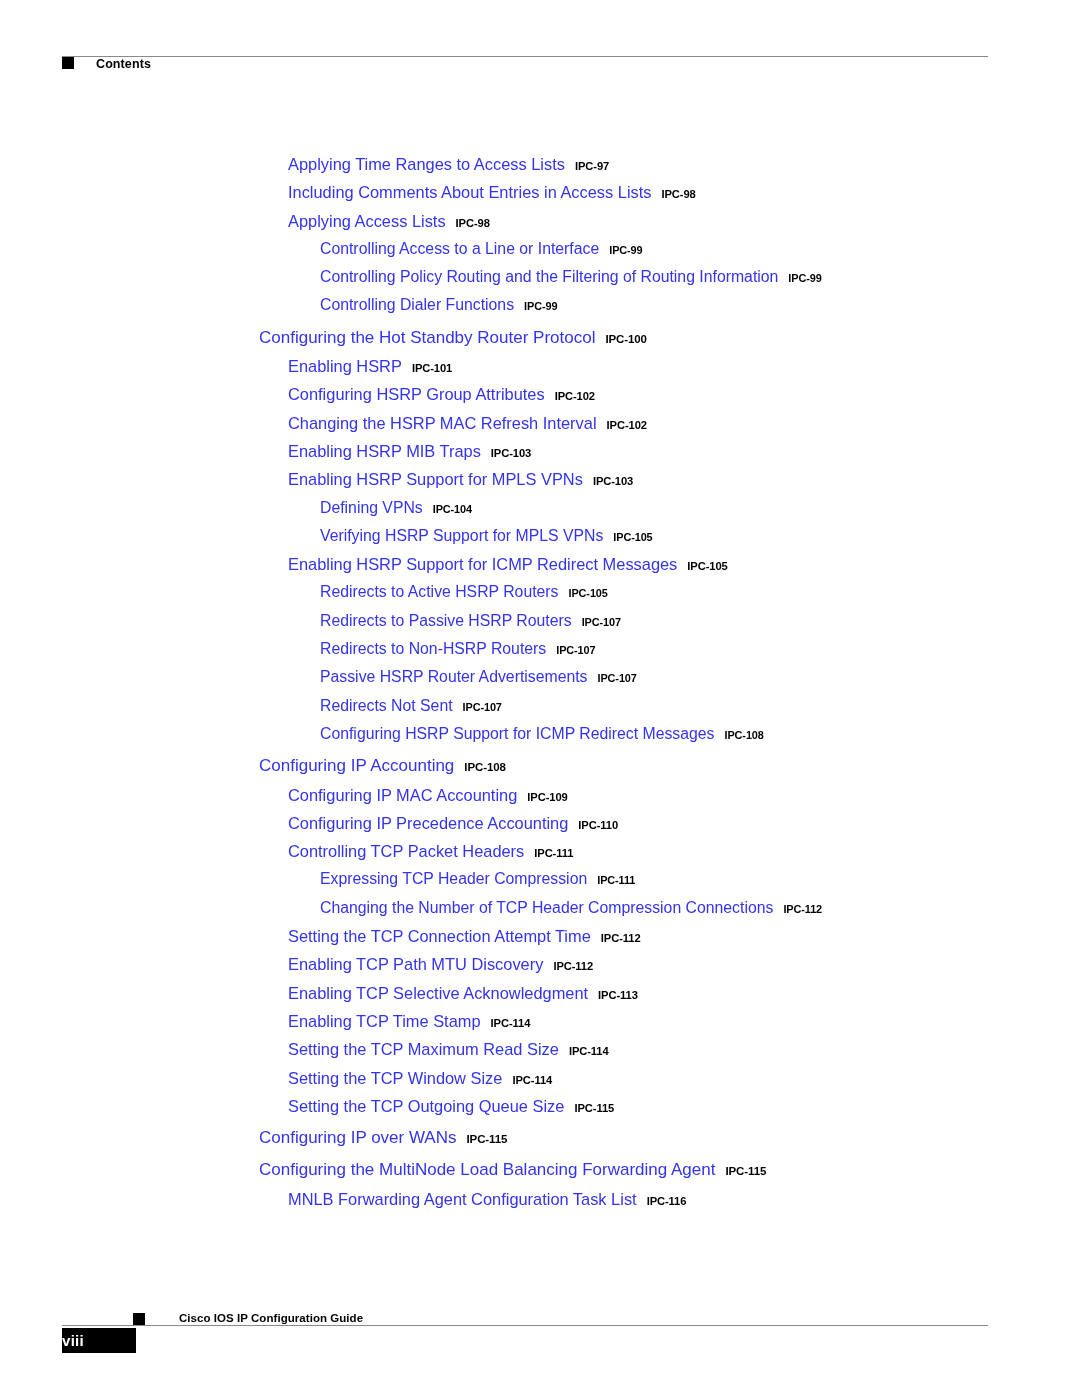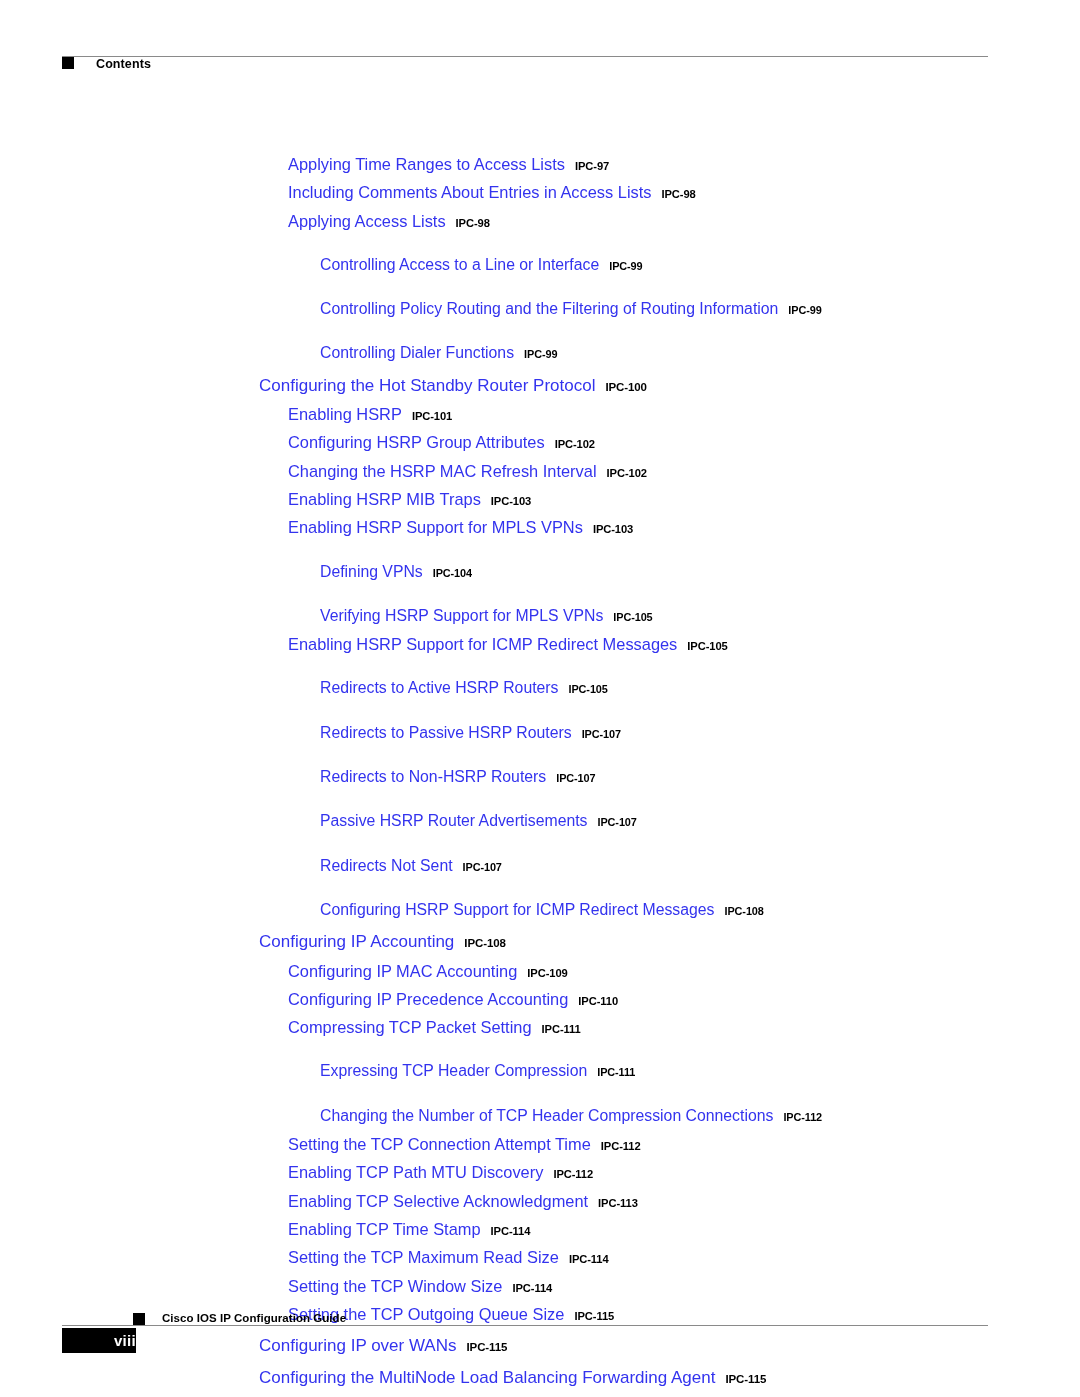--- a/index.html
+++ b/index.html
@@ -92,21 +92,21 @@
     letter-spacing: -0.1px;
   }
 
   
   .lvl1 { padding-left: 259px; font-size: 17px; }
   .lvl1 .pagenum { font-size: 11.5px; }
 
   .lvl2 { padding-left: 288px; font-size: 16.4px; }
   .lvl2 .pagenum { font-size: 11.2px; }
 
-  .lvl3 { padding-left: 320px; font-size: 15.8px; margin-top: 16px; }
+  .lvl3 { padding-left: 320px; font-size: 15.8px; }
   .lvl3 .pagenum { font-size: 10.9px; }
 
   
   .gap-before { margin-top: 4px; }
   .footer-rule {
     position: absolute;
     left: 62px;
     top: 1325px;
     width: 926px;
     height: 1px;
@@ -128,37 +128,37 @@
     height: 25px;
     background: #000000;
   }
   .footer-pagenum {
     position: absolute;
     left: 62px;
     top: 1328px;
     width: 74px;
     height: 25px;
     line-height: 25px;
-    text-align: right;
+    text-align: left;
     color: #ffffff;
     font-size: 15px;
     font-weight: bold;
     letter-spacing: 0.3px;
   }
   .footer-marker {
     position: absolute;
     left: 133px;
     top: 1313px;
     width: 12px;
     height: 12px;
     background: #000000;
   }
   .footer-title {
     position: absolute;
-    left: 162px;
+    left: 179px;
     top: 1311px;
     font-size: 11.5px;
     font-weight: bold;
     color: #000000;
     letter-spacing: 0.05px;
     line-height: 15px;
   }
 </style>
 </head>
 <body>
@@ -190,21 +190,21 @@
       <div class="toc-entry lvl2"><span class="title">Enabling HSRP Support for ICMP Redirect Messages</span><span class="pagenum">IPC-105</span></div>
       <div class="toc-entry lvl3"><span class="title">Redirects to Active HSRP Routers</span><span class="pagenum">IPC-105</span></div>
       <div class="toc-entry lvl3"><span class="title">Redirects to Passive HSRP Routers</span><span class="pagenum">IPC-107</span></div>
       <div class="toc-entry lvl3"><span class="title">Redirects to Non-HSRP Routers</span><span class="pagenum">IPC-107</span></div>
       <div class="toc-entry lvl3"><span class="title">Passive HSRP Router Advertisements</span><span class="pagenum">IPC-107</span></div>
       <div class="toc-entry lvl3"><span class="title">Redirects Not Sent</span><span class="pagenum">IPC-107</span></div>
       <div class="toc-entry lvl3"><span class="title">Configuring HSRP Support for ICMP Redirect Messages</span><span class="pagenum">IPC-108</span></div>
       <div class="toc-entry lvl1 gap-before"><span class="title">Configuring IP Accounting</span><span class="pagenum">IPC-108</span></div>
       <div class="toc-entry lvl2"><span class="title">Configuring IP MAC Accounting</span><span class="pagenum">IPC-109</span></div>
       <div class="toc-entry lvl2"><span class="title">Configuring IP Precedence Accounting</span><span class="pagenum">IPC-110</span></div>
-      <div class="toc-entry lvl2"><span class="title">Compressing TCP Packet Setting</span><span class="pagenum">IPC-111</span></div>
+      <div class="toc-entry lvl2"><span class="title">Controlling TCP Packet Headers</span><span class="pagenum">IPC-111</span></div>
       <div class="toc-entry lvl3"><span class="title">Expressing TCP Header Compression</span><span class="pagenum">IPC-111</span></div>
       <div class="toc-entry lvl3"><span class="title">Changing the Number of TCP Header Compression Connections</span><span class="pagenum">IPC-112</span></div>
       <div class="toc-entry lvl2"><span class="title">Setting the TCP Connection Attempt Time</span><span class="pagenum">IPC-112</span></div>
       <div class="toc-entry lvl2"><span class="title">Enabling TCP Path MTU Discovery</span><span class="pagenum">IPC-112</span></div>
       <div class="toc-entry lvl2"><span class="title">Enabling TCP Selective Acknowledgment</span><span class="pagenum">IPC-113</span></div>
       <div class="toc-entry lvl2"><span class="title">Enabling TCP Time Stamp</span><span class="pagenum">IPC-114</span></div>
       <div class="toc-entry lvl2"><span class="title">Setting the TCP Maximum Read Size</span><span class="pagenum">IPC-114</span></div>
       <div class="toc-entry lvl2"><span class="title">Setting the TCP Window Size</span><span class="pagenum">IPC-114</span></div>
       <div class="toc-entry lvl2"><span class="title">Setting the TCP Outgoing Queue Size</span><span class="pagenum">IPC-115</span></div>
       <div class="toc-entry lvl1 gap-before"><span class="title">Configuring IP over WANs</span><span class="pagenum">IPC-115</span></div>

